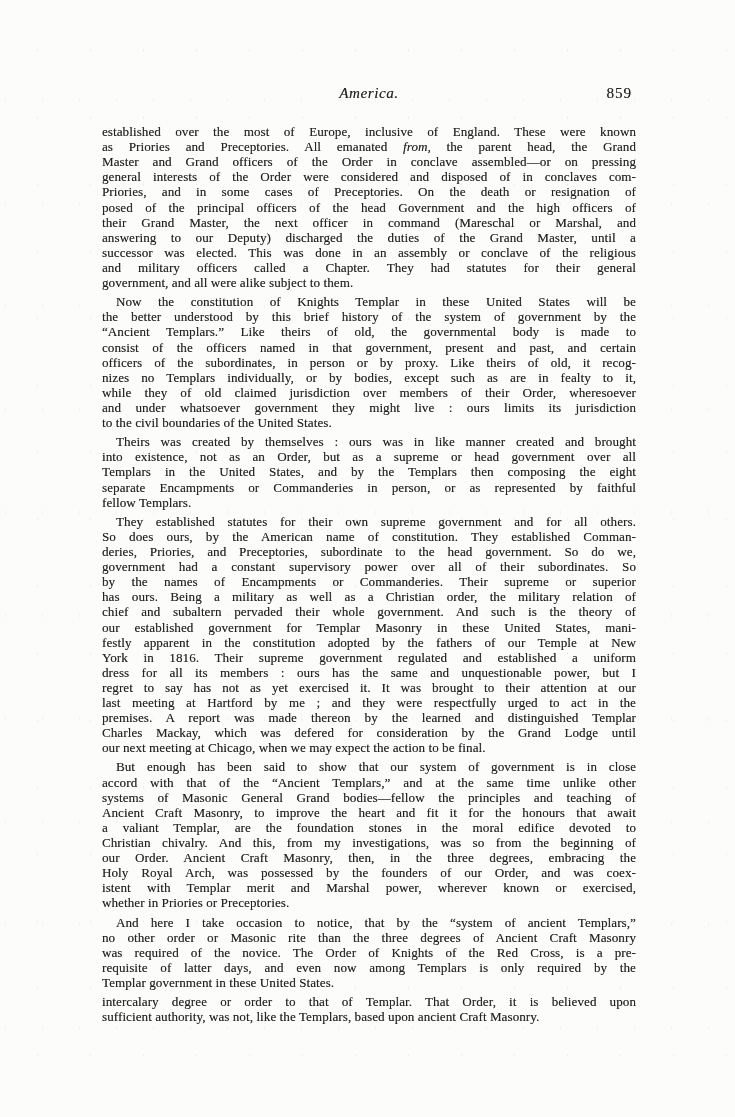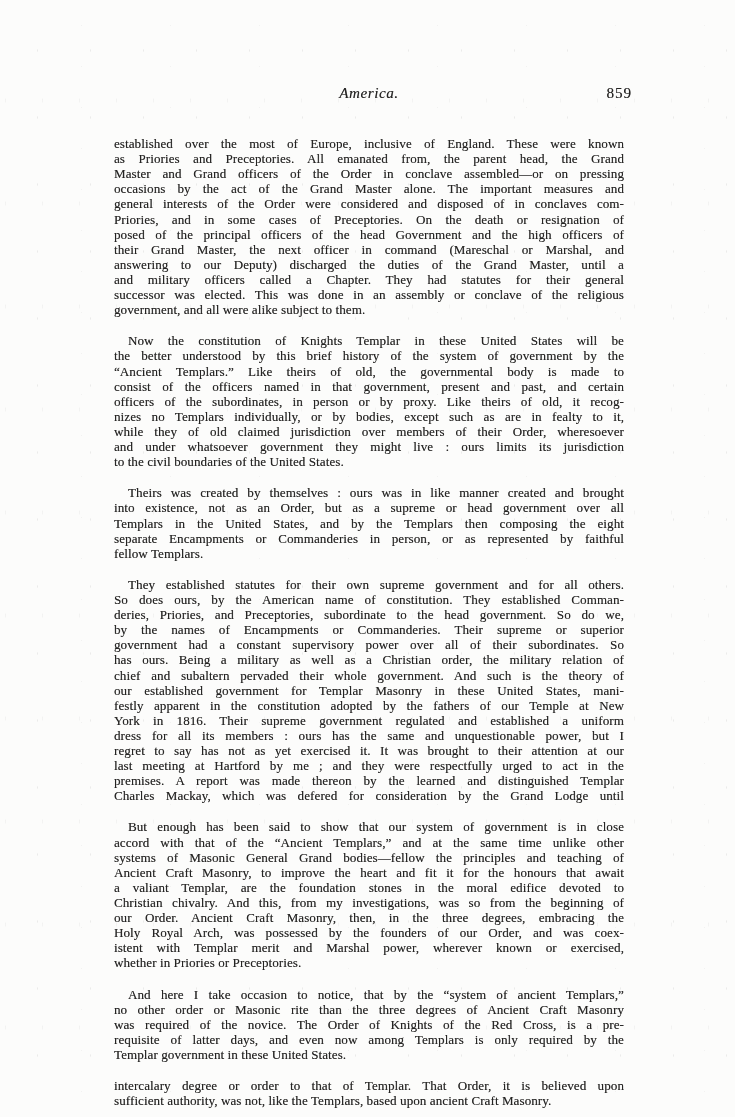--- a/index.html
+++ b/index.html
@@ -43,56 +43,55 @@
     font-size: 15px;
     letter-spacing: 1px;
     text-shadow: 0.2px 0.2px 0.4px rgba(40,40,40,0.55);
   }
   .page-body {
     position: absolute;
     top: 120px;
     left: 98px;
     width: 542px;
   }
-  .paragraph { margin: 16px; }
+  .paragraph { margin: 4px; }
   .line {
     height: 15.12px;
     line-height: 15.12px;
     font-size: 13px;
     text-align: justify;
     text-align-last: justify;
     letter-spacing: 0.1px;
     text-shadow: 0.2px 0.2px 0.35px rgba(40,40,40,0.5);
     white-space: normal;
   }
   .line.final { text-align-last: left; }
   .line.indent { text-indent: 14px; }
-  .italic { }
+  .italic { font-style: italic; }
 </style>
 </head>
 <body>
 
 <div class="sheet" style="background-color: rgb(252, 252, 251); color: rgb(37, 36, 35);">
   <div class="page-header">
     <div class="running-title">America.</div>
     <div class="page-number">859</div>
   </div>
   <div class="page-body">
       <div class="paragraph">
         <div class="line">established over the most of Europe, inclusive of England.  These were known</div>
         <div class="line"><span>as Priories and Preceptories.  All emanated </span><span class="italic">from,</span><span> the parent head, the Grand</span></div>
         <div class="line">Master and Grand officers of the Order in conclave assembled—or on pressing</div>
-        <div class="line">occasions by the act of the Grand Master alone.  The important measures and</div>
         <div class="line">general interests of the Order were considered and disposed of in conclaves com-</div>
         <div class="line">Priories, and in some cases of Preceptories.  On the death or resignation of</div>
         <div class="line">posed of the principal officers of the head Government and the high officers of</div>
         <div class="line">their Grand Master, the next officer in command (Mareschal or Marshal, and</div>
         <div class="line">answering to our Deputy) discharged the duties of the Grand Master, until a</div>
+        <div class="line">successor was elected.  This was done in an assembly or conclave of the religious</div>
         <div class="line">and military officers called a Chapter.  They had statutes for their general</div>
-        <div class="line">successor was elected.  This was done in an assembly or conclave of the religious</div>
         <div class="line final">government, and all were alike subject to them.</div>
       </div>
       <div class="paragraph">
         <div class="line indent">Now the constitution of Knights Templar in these United States will be</div>
         <div class="line">the better understood by this brief history of the system of government by the</div>
         <div class="line">“Ancient Templars.”  Like theirs of old, the governmental body is made to</div>
         <div class="line">consist of the officers named in that government, present and past, and certain</div>
         <div class="line">officers of the subordinates, in person or by proxy.  Like theirs of old, it recog-</div>
         <div class="line">nizes no Templars individually, or by bodies, except such as are in fealty to it,</div>
         <div class="line">while they of old claimed jurisdiction over members of their Order, wheresoever</div>
@@ -103,32 +102,33 @@
         <div class="line indent">Theirs was created by themselves : ours was in like manner created and brought</div>
         <div class="line">into existence, not as an Order, but as a supreme or head government over all</div>
         <div class="line">Templars in the United States, and by the Templars then composing the eight</div>
         <div class="line">separate Encampments or Commanderies in person, or as represented by faithful</div>
         <div class="line final">fellow Templars.</div>
       </div>
       <div class="paragraph">
         <div class="line indent">They established statutes for their own supreme government and for all others.</div>
         <div class="line">So does ours, by the American name of constitution.  They established Comman-</div>
         <div class="line">deries, Priories, and Preceptories, subordinate to the head government.  So do we,</div>
+        <div class="line">government had a constant supervisory power over all of their subordinates.  So</div>
         <div class="line">by the names of Encampments or Commanderies.  Their supreme or superior</div>
-        <div class="line">government had a constant supervisory power over all of their subordinates.  So</div>
         <div class="line">has ours.  Being a military as well as a Christian order, the military relation of</div>
         <div class="line">chief and subaltern pervaded their whole government.  And such is the theory of</div>
         <div class="line">our established government for Templar Masonry in these United States, mani-</div>
         <div class="line">festly apparent in the constitution adopted by the fathers of our Temple at New</div>
         <div class="line">York in 1816.  Their supreme government regulated and established a uniform</div>
         <div class="line">dress for all its members : ours has the same and unquestionable power, but I</div>
         <div class="line">regret to say has not as yet exercised it.  It was brought to their attention at our</div>
         <div class="line">last meeting at Hartford by me ; and they were respectfully urged to act in the</div>
         <div class="line">premises.  A report was made thereon by the learned and distinguished Templar</div>
         <div class="line">Charles Mackay, which was defered for consideration by the Grand Lodge until</div>
+        <div class="line final">our next meeting at Chicago, when we may expect the action to be final.</div>
       </div>
       <div class="paragraph">
         <div class="line indent">But enough has been said to show that our system of government is in close</div>
         <div class="line">accord with that of the “Ancient Templars,” and at the same time unlike other</div>
         <div class="line">systems of Masonic General Grand bodies—fellow the principles and teaching of</div>
         <div class="line">Ancient Craft Masonry, to improve the heart and fit it for the honours that await</div>
         <div class="line">a valiant Templar, are the foundation stones in the moral edifice devoted to</div>
         <div class="line">Christian chivalry.  And this, from my investigations, was so from the beginning of</div>
         <div class="line">our Order.  Ancient Craft Masonry, then, in the three degrees, embracing the</div>
         <div class="line">Holy Royal Arch, was possessed by the founders of our Order, and was coex-</div>

